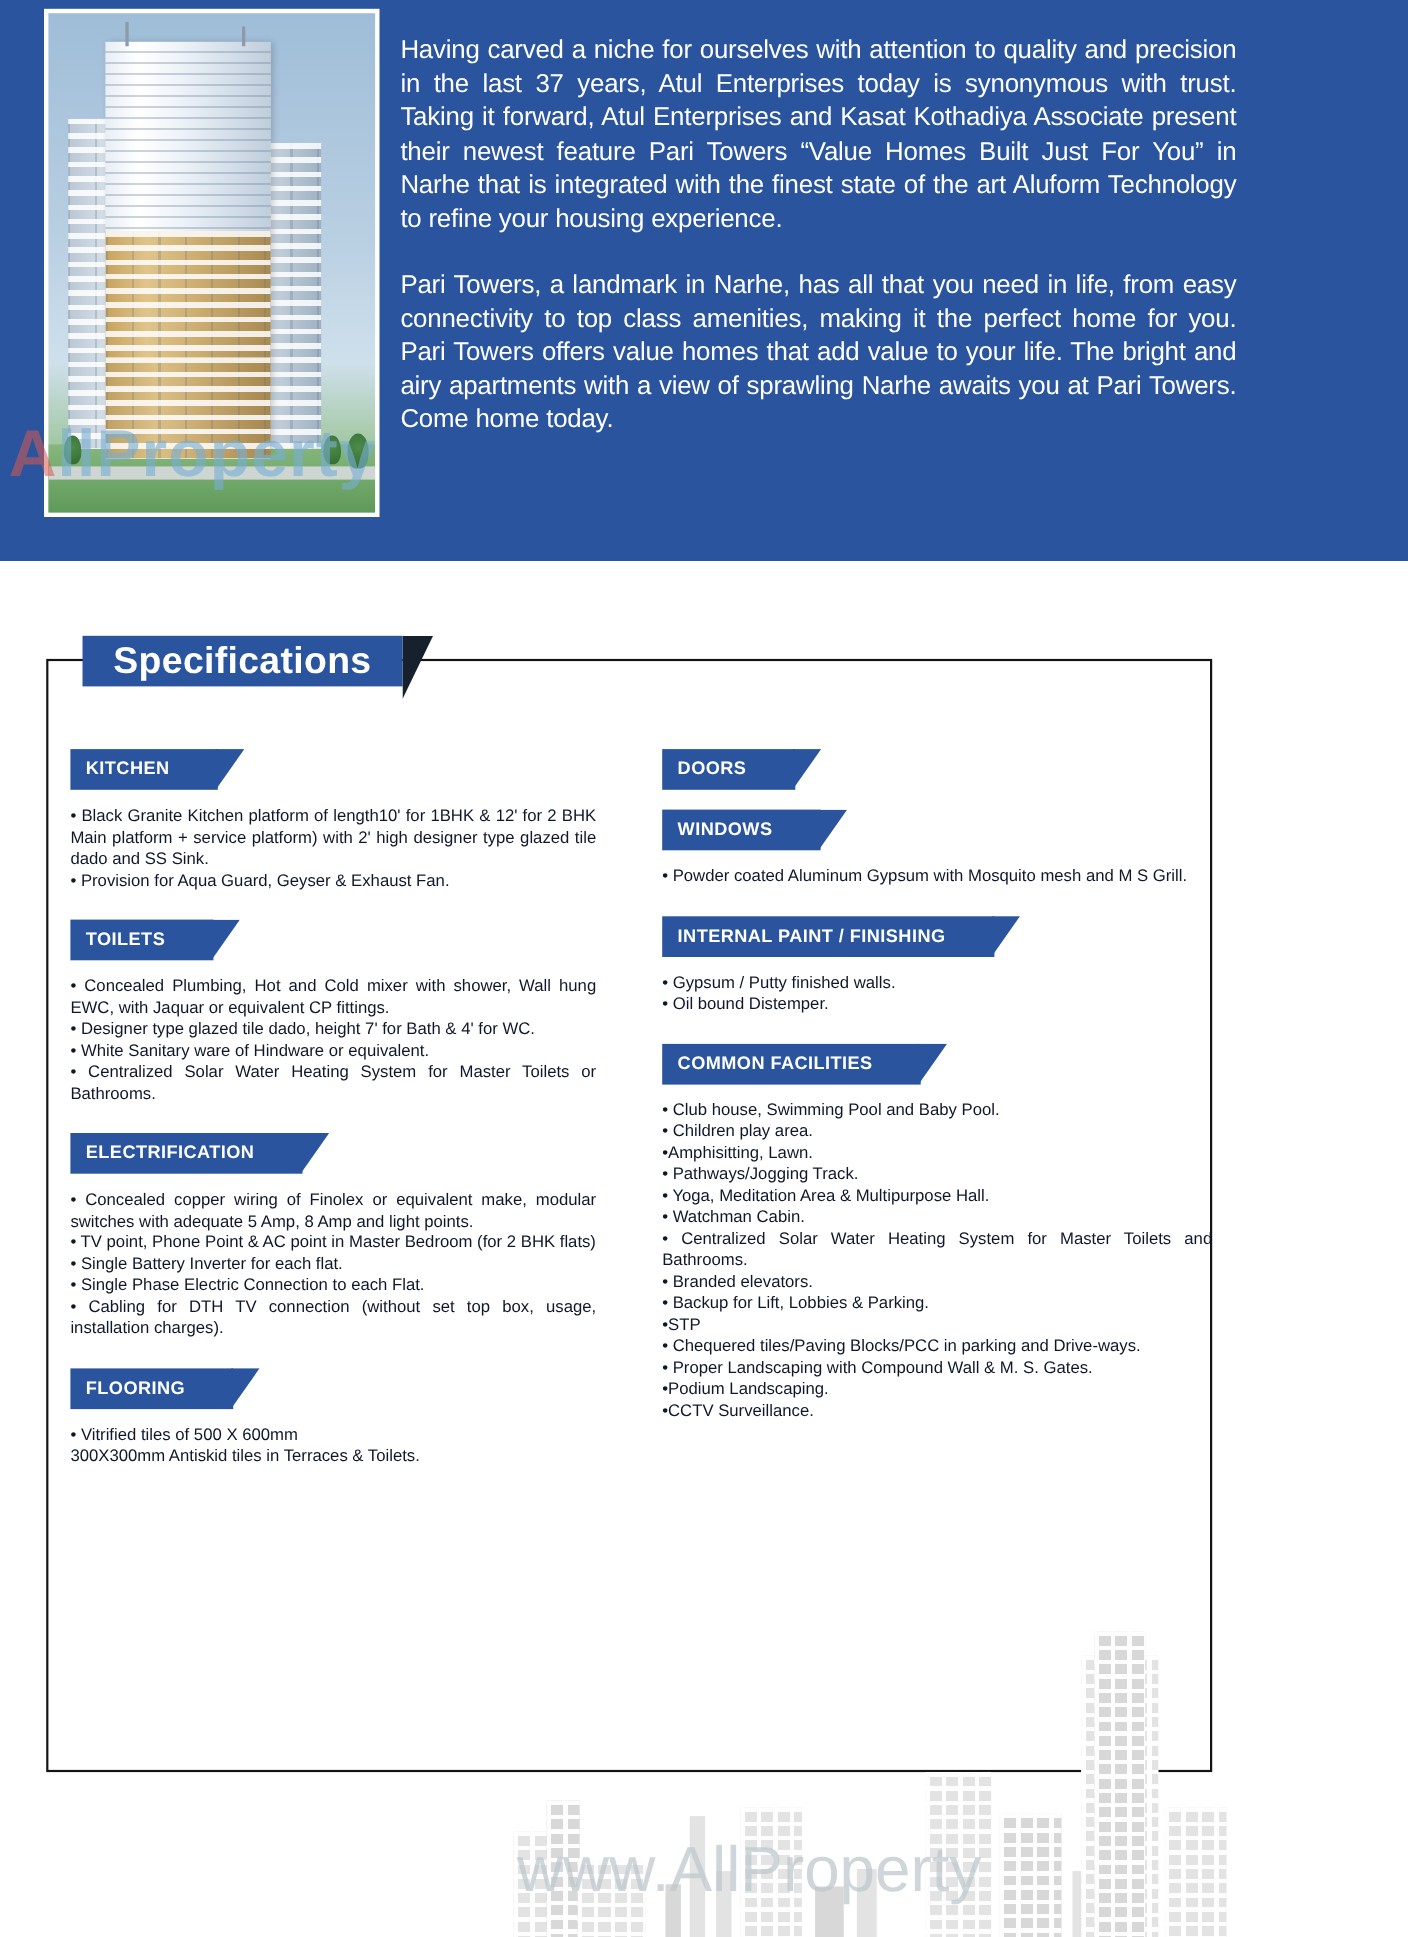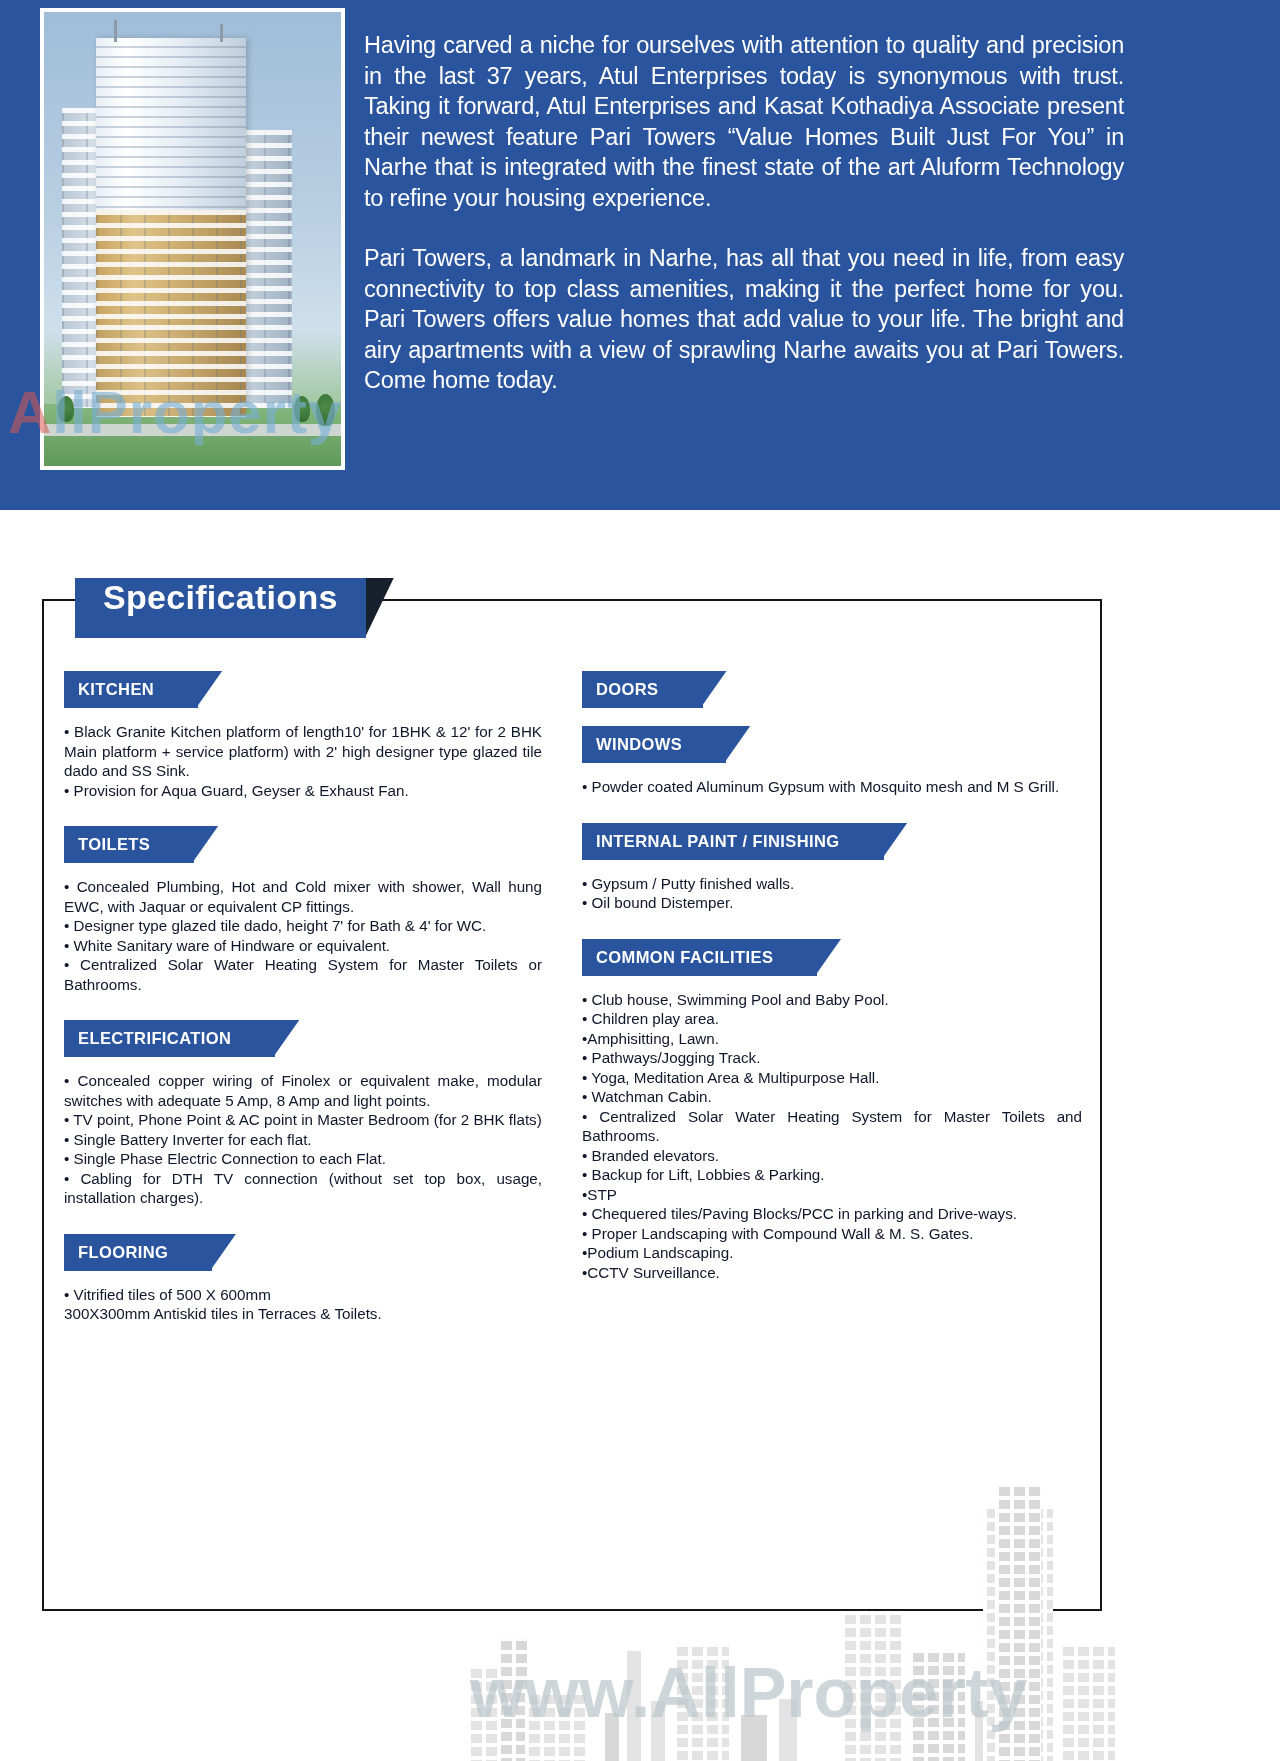--- a/index.html
+++ b/index.html
@@ -191,24 +191,25 @@
     width: 1060px;
     height: 1012px;
     border: 2px solid #141414;
     background: transparent;
   }
 
   .spec-title-tab {
     position: absolute;
     left: 75px;
     top: 68px;
-    height: 60px;
+    height: 46px;
     background: #2a559e;
     padding: 0 28px 0 28px;
     display: flex;
+    align-items: center;
     z-index: 5;
   }
   .spec-title-tab .tab-notch {
     position: absolute;
     right: -28px;
     top: 0;
     width: 28px;
     height: 58px;
     background: #17212e;
     clip-path: polygon(0 0, 100% 0, 0 100%);
@@ -217,24 +218,24 @@
     color: #ffffff;
     font-size: 34px;
     font-weight: 700;
     letter-spacing: 0.3px;
   }
 
   
   .cols {
     position: absolute;
     left: 42px;
-    top: 161px;
+    top: 171px;
     width: 1188px;
     display: flex;
-    gap: 40px;
+    gap: 60px;
     z-index: 4;
   }
   .col { width: 500px; }
   .col-left { padding-left: 22px; }
   .col-right { padding-left: 0px; }
 
   
   .sec-head {
     position: relative;
     display: inline-block;
@@ -291,22 +292,22 @@
     background:
       repeating-linear-gradient(to bottom, rgba(255,255,255,0.95) 0 4px, rgba(0,0,0,0) 4px 13px),
       repeating-linear-gradient(to right, rgba(255,255,255,0.95) 0 4px, rgba(0,0,0,0) 4px 15px);
   }
 
   
   .wm-bottom {
     position: absolute;
     left: 470px;
     bottom: 28px;
-    font-size: 70px;
-    font-weight: 700;
+    font-size: 58px;
+    font-weight: 400;
     color: rgba(190, 200, 205, 0.75);
     white-space: nowrap;
     pointer-events: none;
     z-index: 2;
     text-align: center;
   }
 </style>
 </head>
 <body>
 

